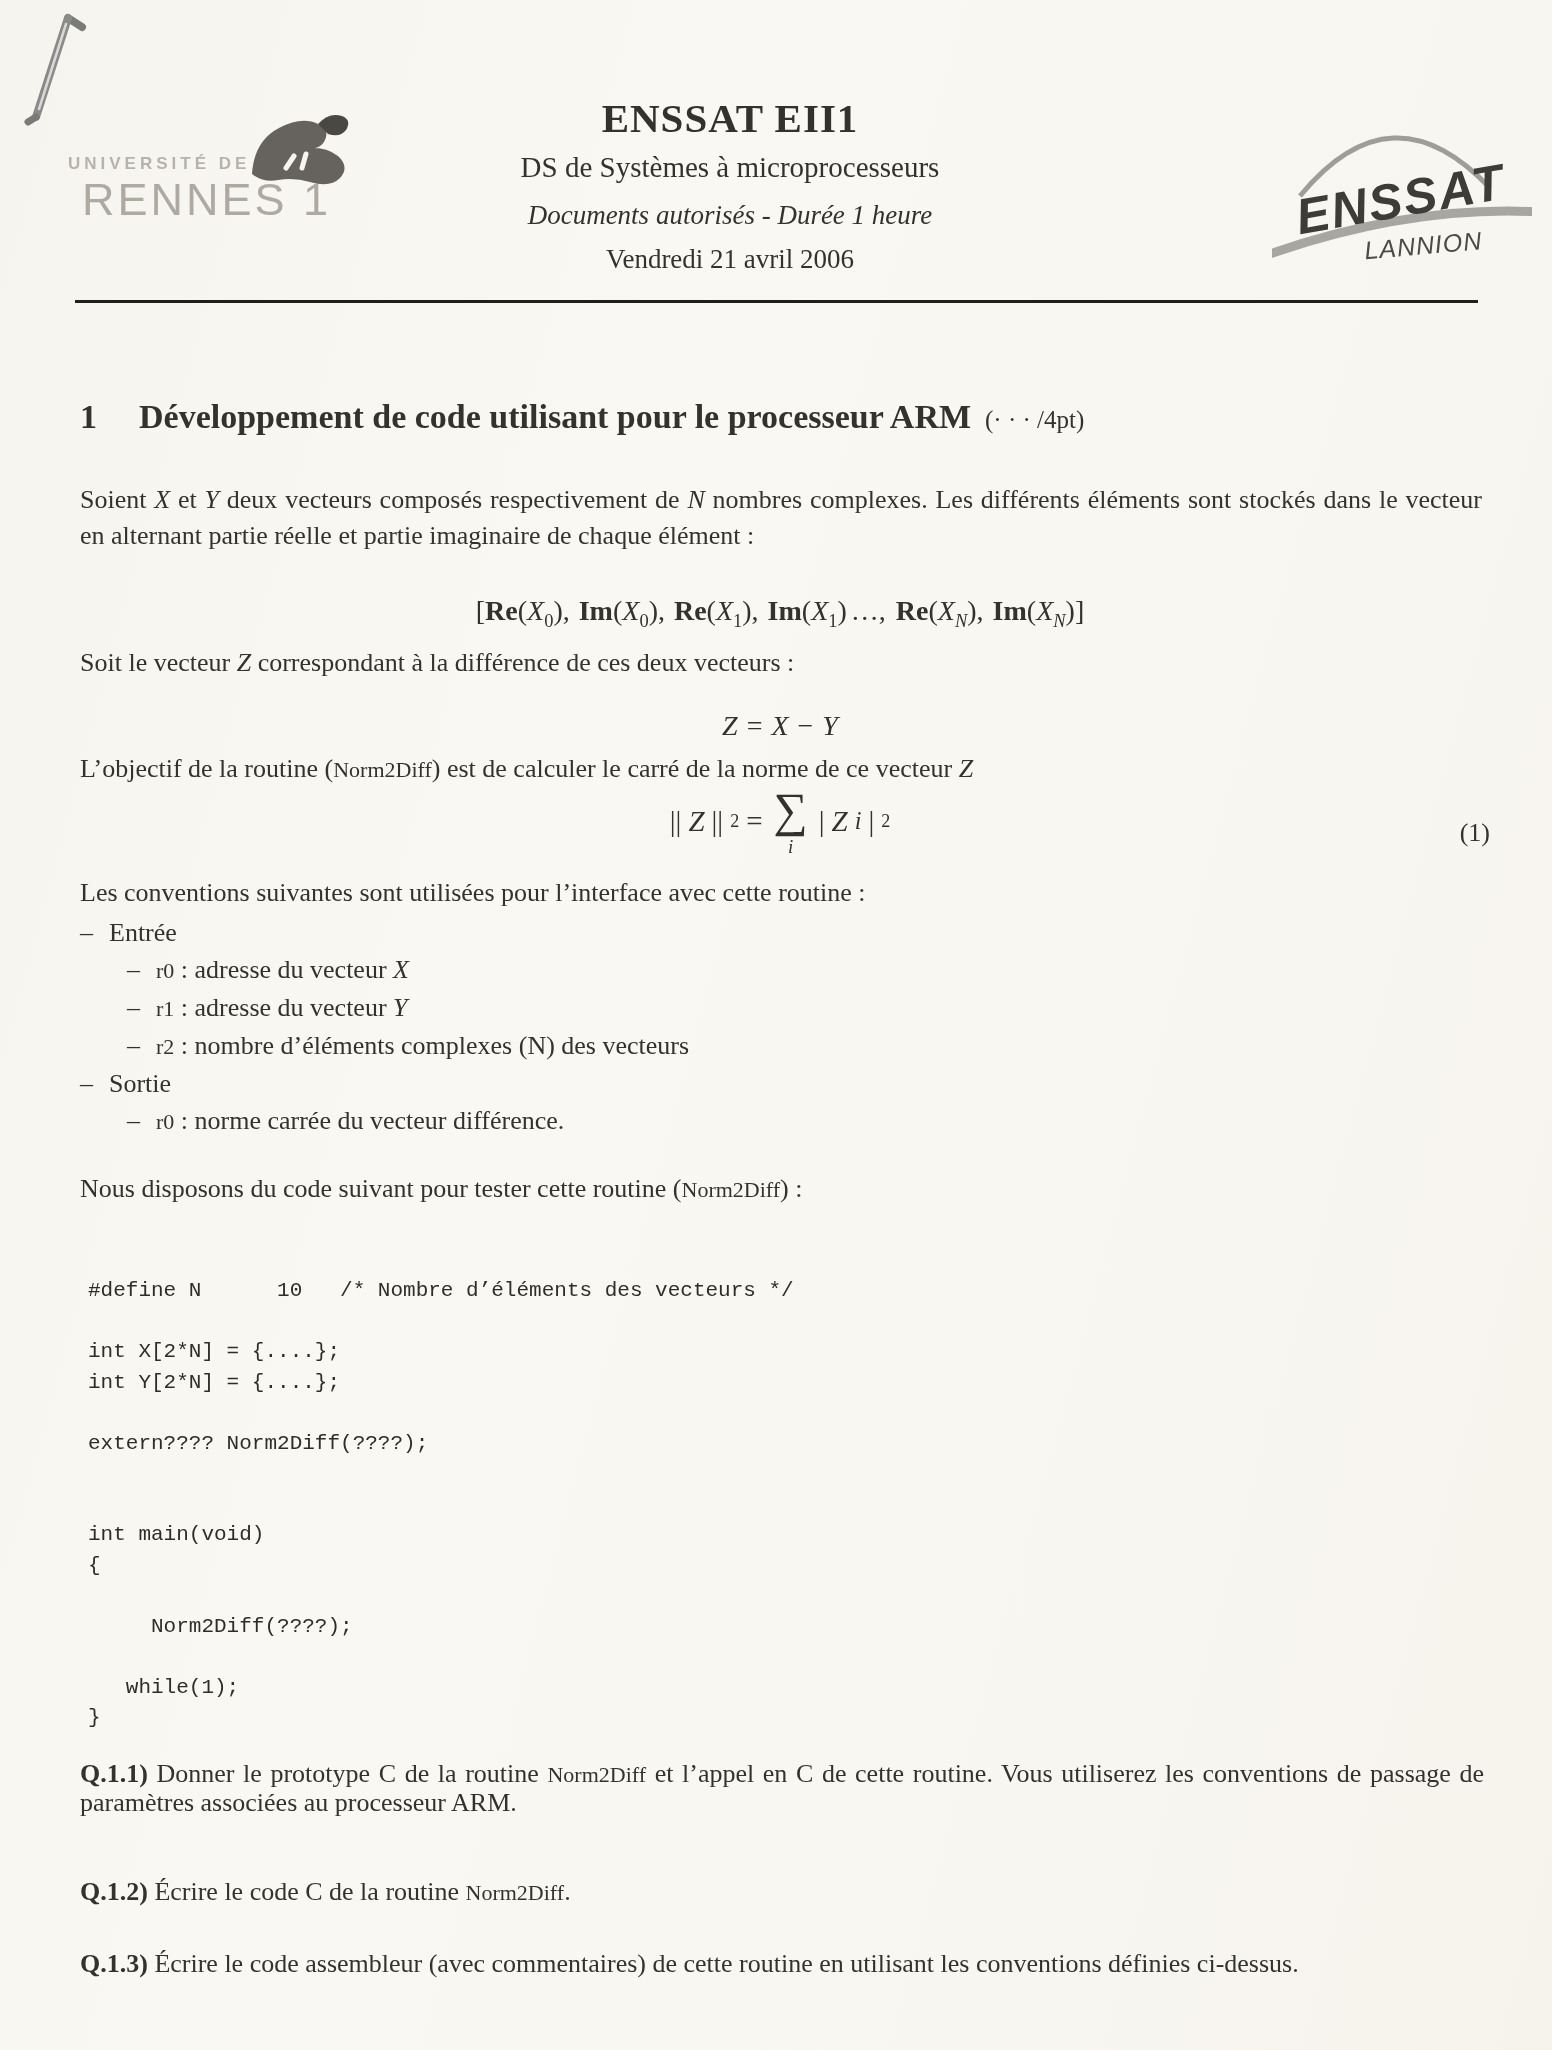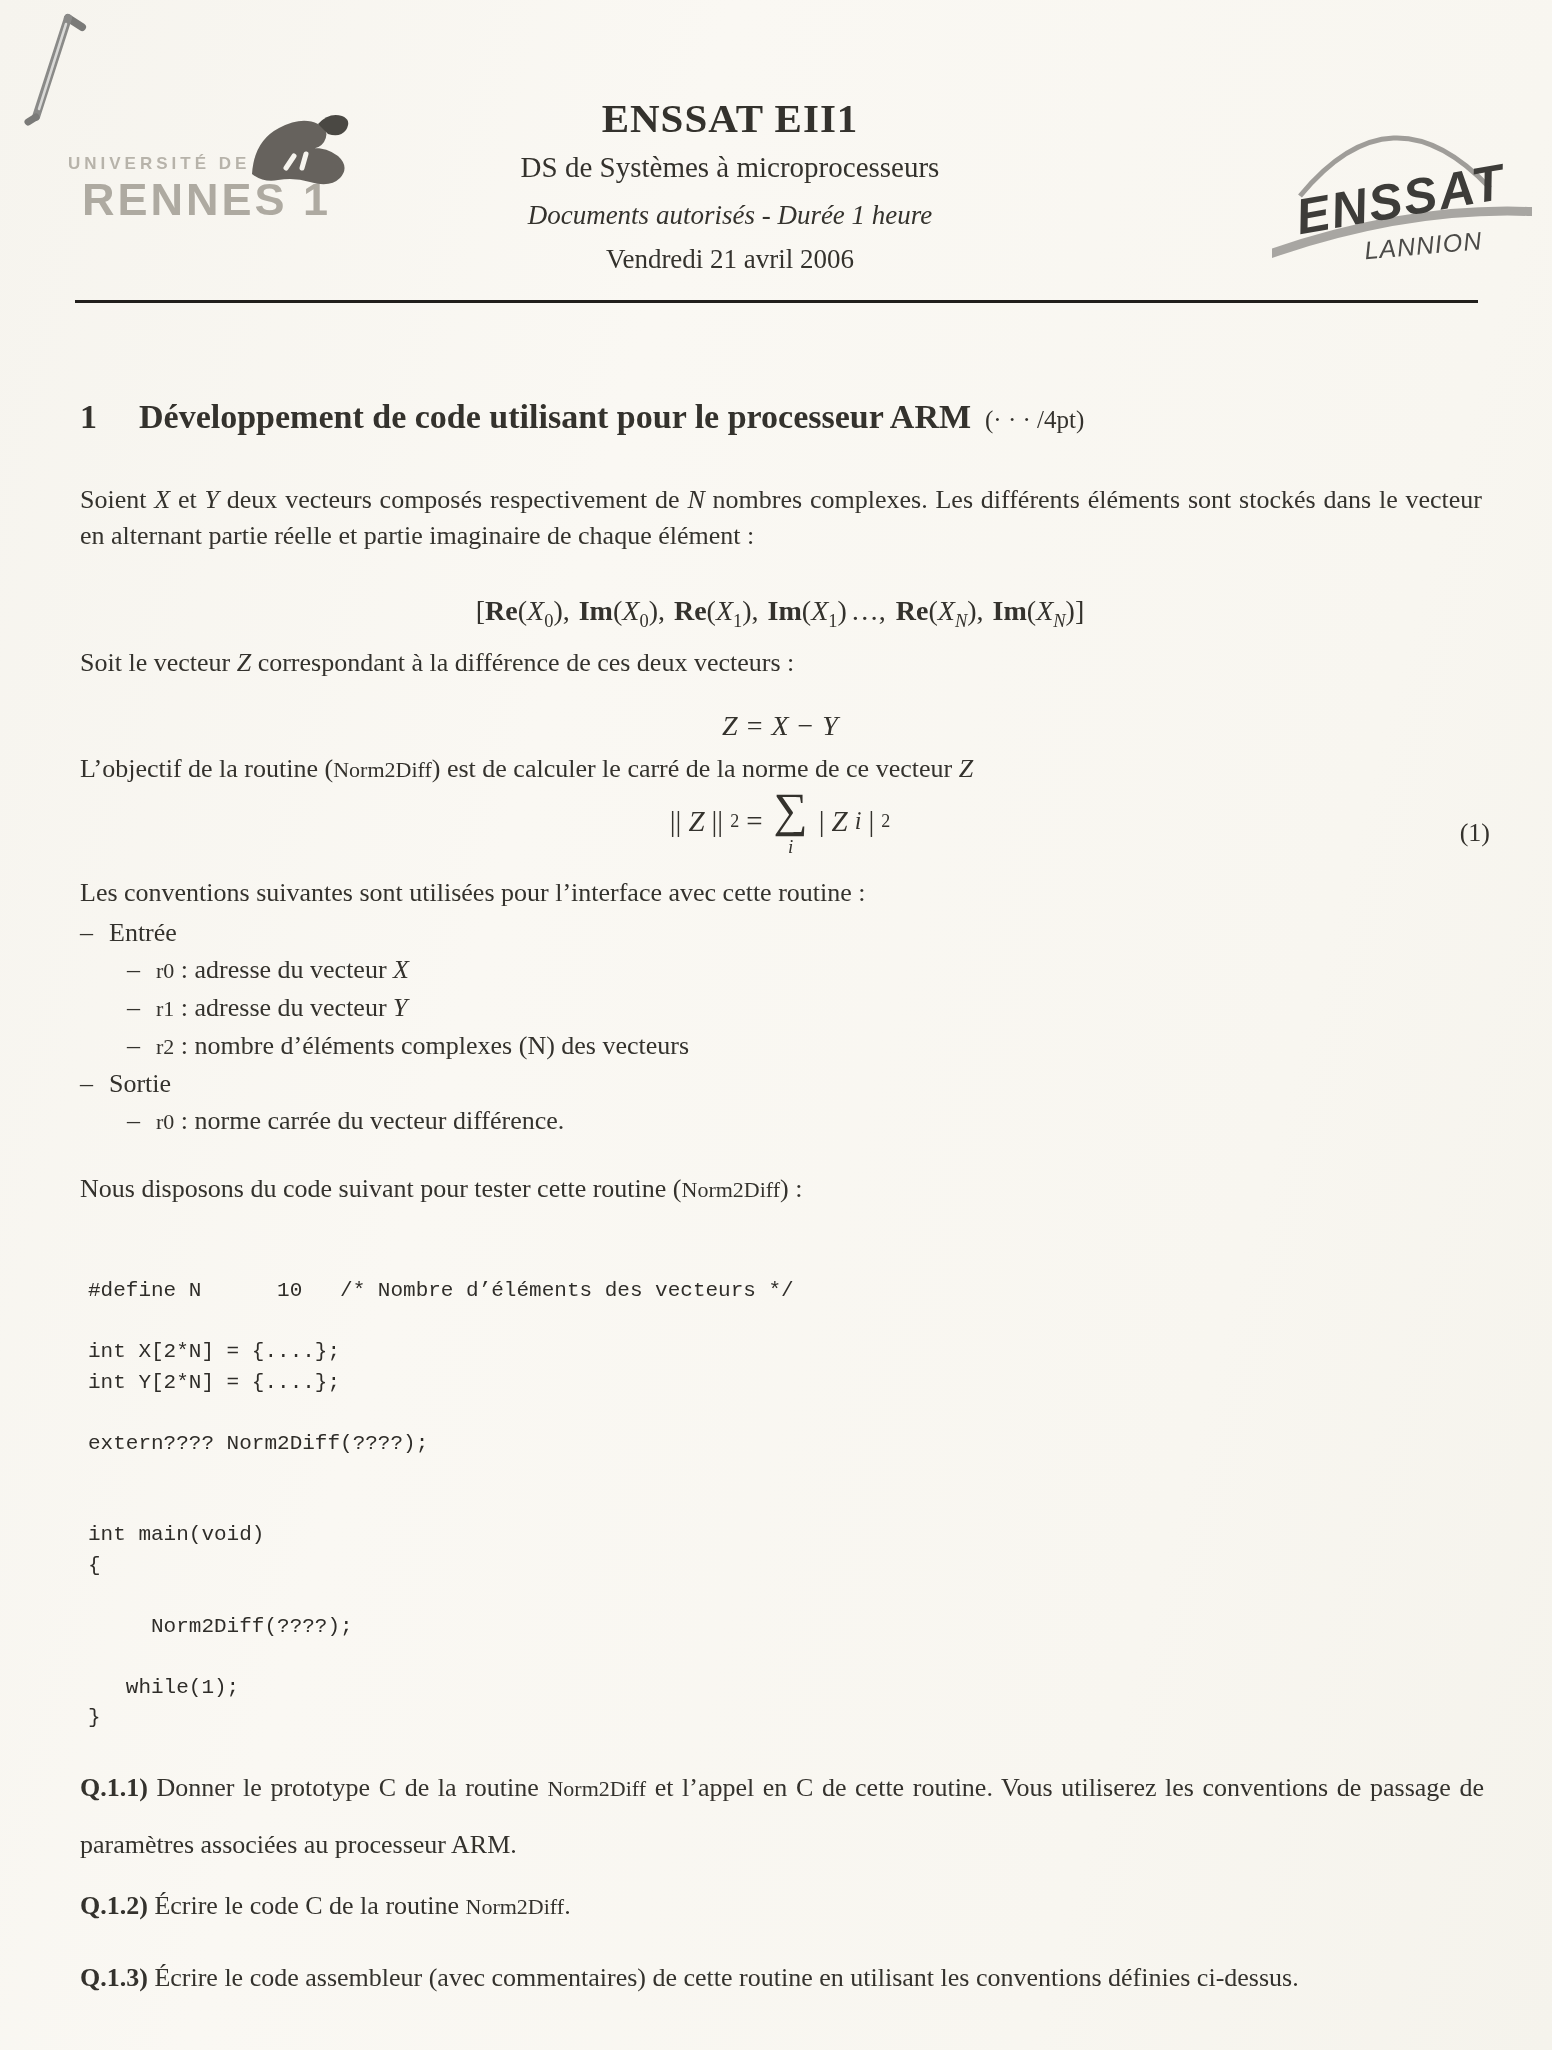--- a/index.html
+++ b/index.html
@@ -20,21 +20,21 @@
   .hdr-title{font-size:41px;font-weight:bold;letter-spacing:1px;}
   .hdr-sub{font-size:29px;margin-top:9px;}
   .hdr-notice{font-size:27px;font-style:italic;margin-top:16px;}
   .hdr-date{font-size:27px;margin-top:13px;}
   .rule{position:absolute;left:75px;top:300px;width:1403px;height:3px;background:#211f1c;}
   
   .logo-rennes{position:absolute;left:56px;top:98px;width:300px;height:135px;}
   .ur-line1{position:absolute;left:12px;top:56px;font-family:"Liberation Sans",sans-serif;
             font-size:17px;font-weight:700;letter-spacing:4px;color:#b7b3aa;}
   .ur-line2{position:absolute;left:26px;top:76px;font-family:"Liberation Sans",sans-serif;
-            font-size:45px;font-weight:700;letter-spacing:3px;color:#aeaaa1;}
+            font-size:45px;font-weight:400;letter-spacing:3px;color:#aeaaa1;}
   .ermine{position:absolute;left:178px;top:-2px;width:130px;height:100px;}
   
   .logo-enssat{position:absolute;left:1272px;top:84px;width:260px;height:190px;}
   
   .sec{position:absolute;left:80px;top:398px;width:1402px;font-size:34px;font-weight:bold;white-space:nowrap;}
   .sec-num{margin-right:42px;}
   .sec-pts{font-weight:normal;font-size:25px;margin-left:14px;}
   
   .para{position:absolute;left:80px;width:1402px;font-size:26px;line-height:36px;text-align:justify;}
   .line{position:absolute;left:80px;width:1402px;font-size:26px;}
@@ -56,21 +56,21 @@
   .eq-tag{position:absolute;right:62px;top:818px;font-size:26px;}
   
   .lst{position:absolute;left:80px;top:914px;font-size:26px;line-height:37px;}
   .lst .row{white-space:nowrap;}
   .lst .lvl2{margin-left:47px;}
   .lst .dash{margin-right:16px;}
   
   .code{position:absolute;left:88px;top:1276px;font-family:"Liberation Mono","DejaVu Sans Mono",monospace;
         font-size:21px;line-height:30.5px;white-space:pre;color:#2f2d29;}
   
-  .quest{position:absolute;left:80px;width:1404px;font-size:26px;line-height:56px;text-align:justify;}
+  .quest{position:absolute;left:80px;width:1404px;font-size:26px;line-height:28px;text-align:justify;}
   .q-label{font-weight:bold;}
 </style>
 </head>
 <body>
 
 <div class="page">
 
   <svg class="staple" viewBox="0 0 100 135">
     <path d="M62,14 L76,23" stroke="#7a7a78" stroke-width="8" stroke-linecap="round" fill="none"></path>
     <path d="M62,14 L30,113" stroke="#8a8a88" stroke-width="8" stroke-linecap="round" fill="none"></path>

